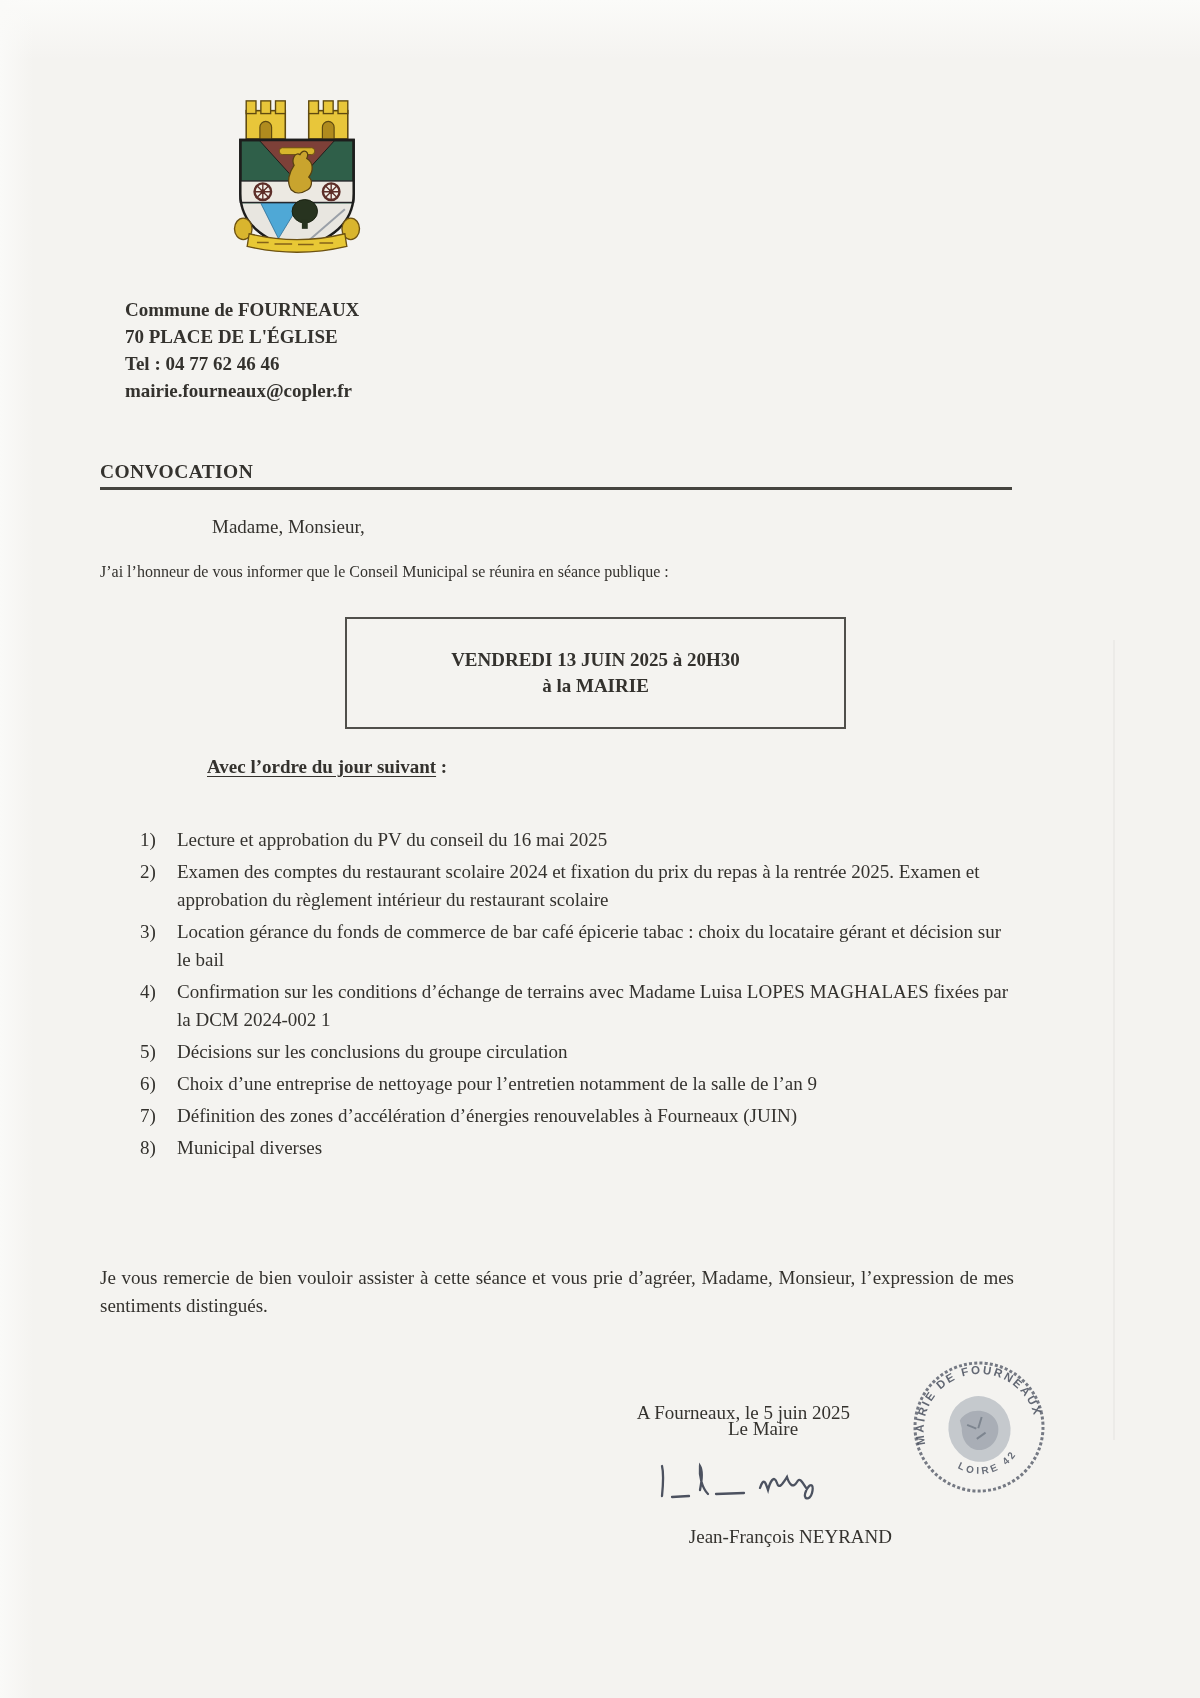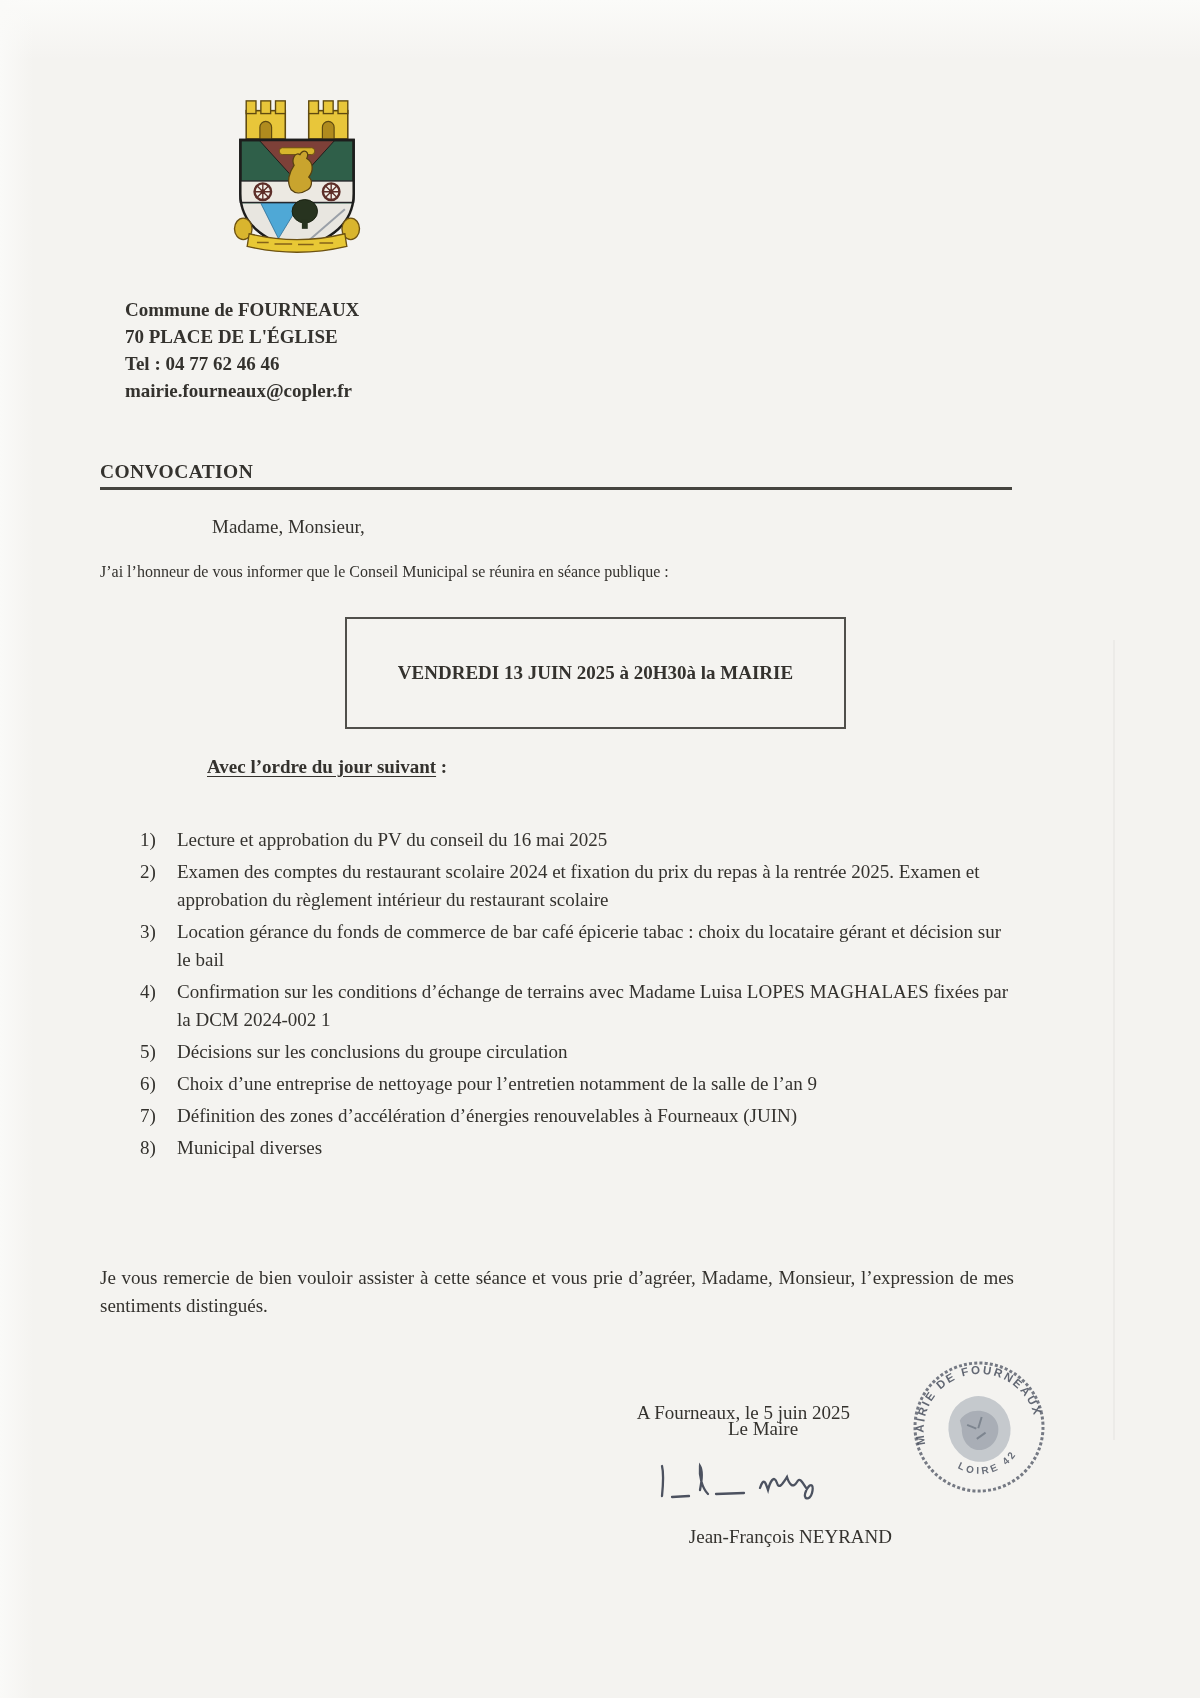--- a/index.html
+++ b/index.html
@@ -27,21 +27,21 @@
   .doc-title{position:absolute;left:100px;top:461px;width:912px;
     font-weight:bold;font-size:19.5px;letter-spacing:.4px;
     padding-bottom:4px;border-bottom:3px solid #45443f;font-family:Liberation Serif, serif;}
 
   .salutation{position:absolute;left:212px;top:516px;font-size:19px;}
 
   .intro{position:absolute;left:100px;top:563px;width:820px;font-size:16px;}
 
   .meeting-box{position:absolute;left:345px;top:617px;width:497px;height:108px;
     border:2px solid #504f4b;
-    display:flex;flex-direction:row;justify-content:center;align-items:center;
+    display:flex;flex-direction:column;justify-content:center;align-items:center;
     font-weight:bold;font-size:19px;line-height:26px;text-align:center;}
 
   .agenda-heading{position:absolute;left:207px;top:756px;font-weight:bold;font-size:19px;}
   .agenda-heading .u{text-decoration:underline;text-underline-offset:3px;}
 
   .agenda{position:absolute;left:140px;top:826px;width:878px;
     font-size:19px;line-height:28px;}
   .agenda-item{display:flex;margin-bottom:4px;}
   .agenda-item .num{flex:none;width:26px;}
   .agenda-item .txt{flex:1;padding-left:11px;}

